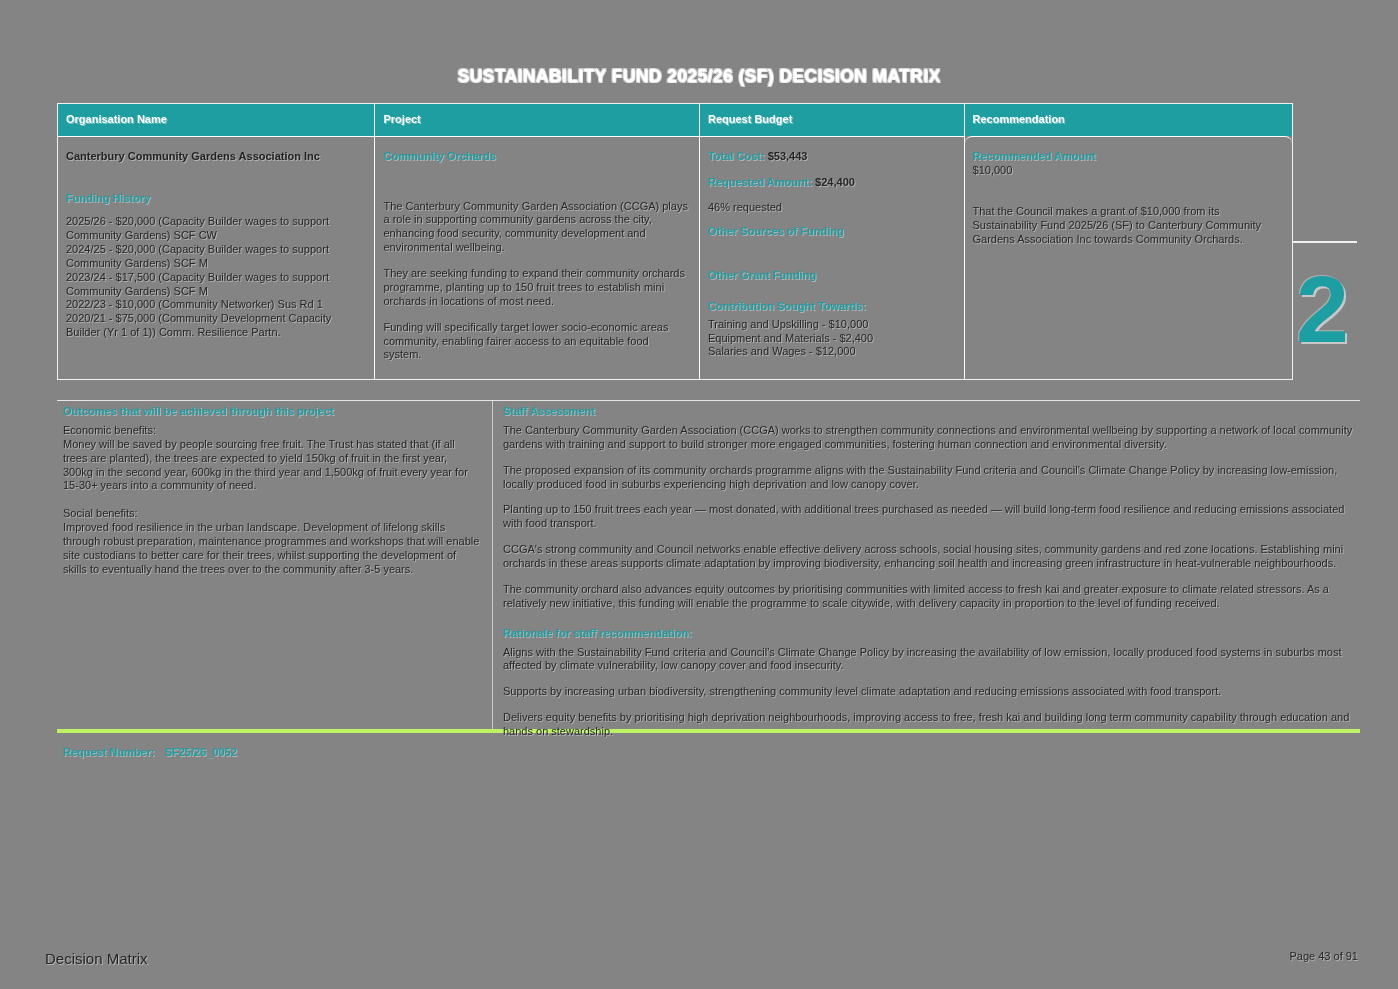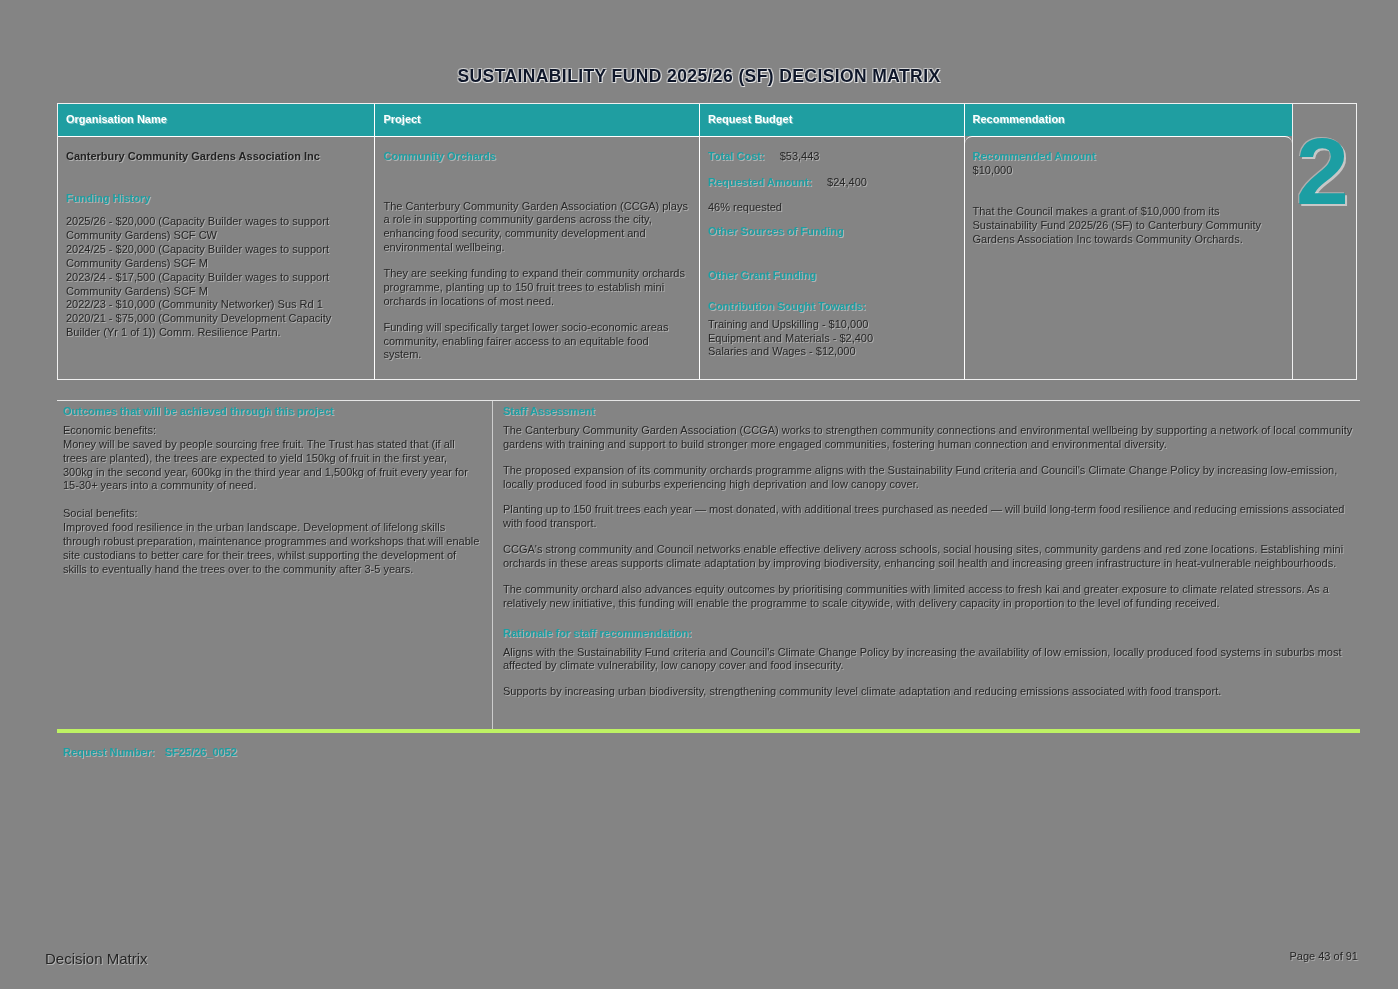--- a/index.html
+++ b/index.html
@@ -5,25 +5,25 @@
   html,body{margin:0;padding:0;}
   body{
     width:1398px;height:989px;position:relative;overflow:hidden;
     background:#848484;
     font-family:"Liberation Sans","DejaVu Sans",sans-serif;
     color:#262626;
   }
   .etch{ text-shadow:1px 1px 0 rgba(255,255,255,0.38); }
   .doc-title{
     position:absolute;top:66px;left:0;width:100%;text-align:center;
-    color:#0f172a;font-weight:bold;font-size:17.5px;letter-spacing:0.4px;
+    color:#ffffff;font-weight:bold;font-size:17.5px;letter-spacing:0.4px;
     text-shadow:1px 1px 0 rgba(255,255,255,0.75),-1px -1px 0 rgba(255,255,255,0.45),
                 1px -1px 0 rgba(255,255,255,0.45),-1px 1px 0 rgba(255,255,255,0.45);
   }
-  .table-wrap{position:absolute;left:57px;top:103px;display:flex;}
+  .table-wrap{position:absolute;left:57px;top:103px;display:flex;align-items:center;}
   .main-table{width:1236px;border:1px solid #f0f0f0;box-sizing:border-box;}
   .thead{display:flex;height:32px;background:#1F9EA1;}
   .th{box-sizing:border-box;padding:9px 8px 0 8px;color:#ffffff;font-weight:bold;
       font-size:11px;border-right:1px solid #ffffff;}
   .th:last-child{border-right:none;}
   .tbody{display:flex;height:243px;}
   .td{box-sizing:border-box;padding:13px 10px 8px 8px;font-size:11px;line-height:1.24;
       border-right:1px solid #ffffff;border-top:1px solid #ffffff;overflow:hidden;}
   .td:last-child{border-right:none;}
   .w-org{width:318px;} .w-proj{width:325px;} .w-budget{width:265px;} .w-rec{width:328px;border-radius:7px;}
@@ -46,21 +46,21 @@
   .sec-right{flex:1;box-sizing:border-box;padding:3px 6px 0 10px;}
   .sec-h{color:#1D9EA2;font-weight:bold;font-size:11px;margin:1px 0 7px 0;}
   .para{font-size:11px;line-height:1.26;margin:0 0 12px 0;}
   .label-line{font-size:11px;line-height:1.26;}
   .request-number{
     position:absolute;left:63px;top:746px;font-size:11px;font-weight:bold;color:#1D9EA2;
   }
   .request-number .val{margin-left:10px;}
   .footer-left{position:absolute;left:45px;top:950px;font-size:15px;}
   .footer-right{position:absolute;right:40px;top:950px;font-size:11px;}
-  .inline-val{margin-left:12px;color:#262626;font-weight:normal;}
+  .inline-val{margin-left:0;color:#262626;font-weight:bold;}
 </style>
 </head>
 <body>
 
 <div class="doc-title">SUSTAINABILITY FUND 2025/26 (SF) DECISION MATRIX</div>
 
 <div class="table-wrap">
   <div class="main-table">
     <div class="thead">
       <div class="th w-org etch">Organisation Name</div>
@@ -129,20 +129,21 @@
   <div class="sec-right">
     <div class="sec-h etch">Staff Assessment</div>
     <div class="para etch">The Canterbury Community Garden Association (CCGA) works to strengthen community connections and environmental wellbeing by supporting a network of local community gardens with training and support to build stronger more engaged communities, fostering human connection and environmental diversity.</div>
     <div class="para etch">The proposed expansion of its community orchards programme aligns with the Sustainability Fund criteria and Council's Climate Change Policy by increasing low-emission, locally produced food in suburbs experiencing high deprivation and low canopy cover.</div>
     <div class="para etch">Planting up to 150 fruit trees each year — most donated, with additional trees purchased as needed — will build long-term food resilience and reducing emissions associated with food transport.</div>
     <div class="para etch">CCGA's strong community and Council networks enable effective delivery across schools, social housing sites, community gardens and red zone locations. Establishing mini orchards in these areas supports climate adaptation by improving biodiversity, enhancing soil health and increasing green infrastructure in heat-vulnerable neighbourhoods.</div>
     <div class="para etch">The community orchard also advances equity outcomes by prioritising communities with limited access to fresh kai and greater exposure to climate related stressors. As a relatively new initiative, this funding will enable the programme to scale citywide, with delivery capacity in proportion to the level of funding received.</div>
     <div class="sec-h etch" style="margin-top:16px;">Rationale for staff recommendation:</div>
     <div class="para etch">Aligns with the Sustainability Fund criteria and Council's Climate Change Policy by increasing the availability of low emission, locally produced food systems in suburbs most affected by climate vulnerability, low canopy cover and food insecurity.</div>
     <div class="para etch">Supports by increasing urban biodiversity, strengthening community level climate adaptation and reducing emissions associated with food transport.</div>
+    <div class="para etch">Delivers equity benefits by prioritising high deprivation neighbourhoods, improving access to free, fresh kai and building long term community capability through education and hands on stewardship.</div>
   </div>
 </div>
 
 <div class="request-number etch">
   <span>Request Number:</span><span class="val">SF25/26_0052</span>
 </div>
 
 <div class="footer-left etch">Decision Matrix</div>
 <div class="footer-right etch">Page 43 of 91</div>
 

